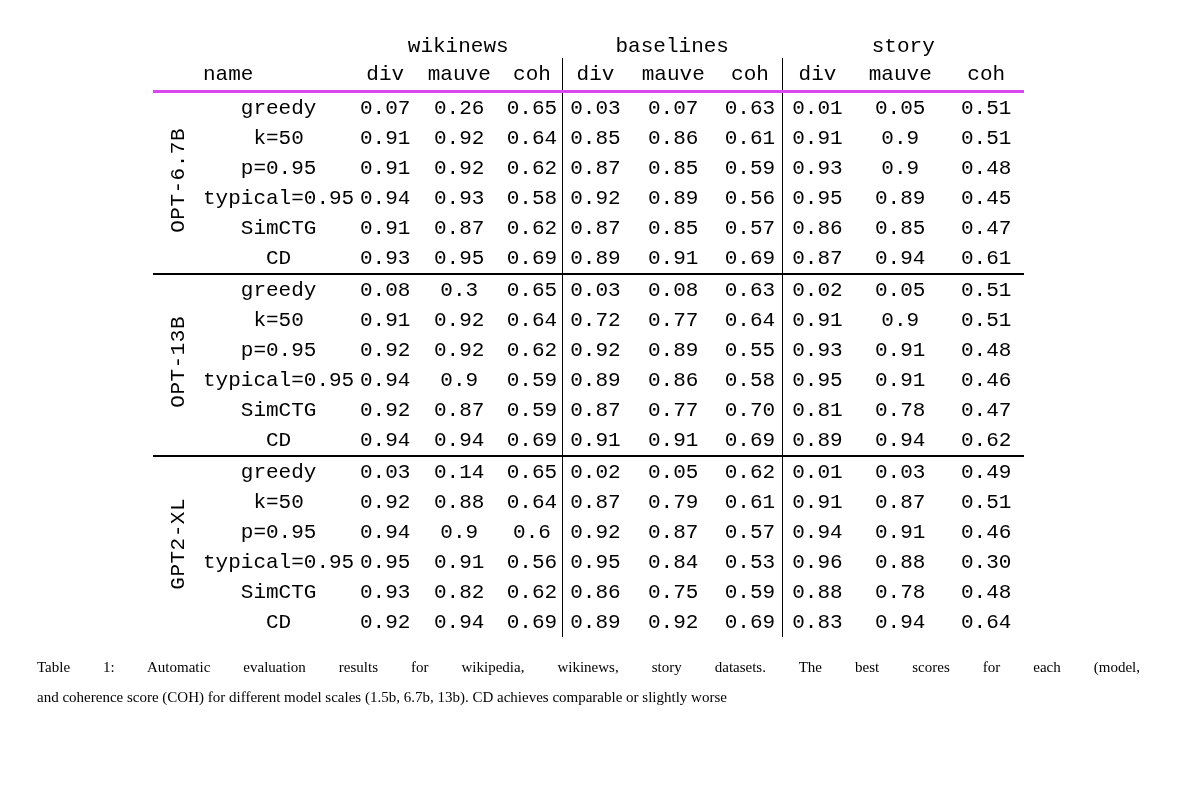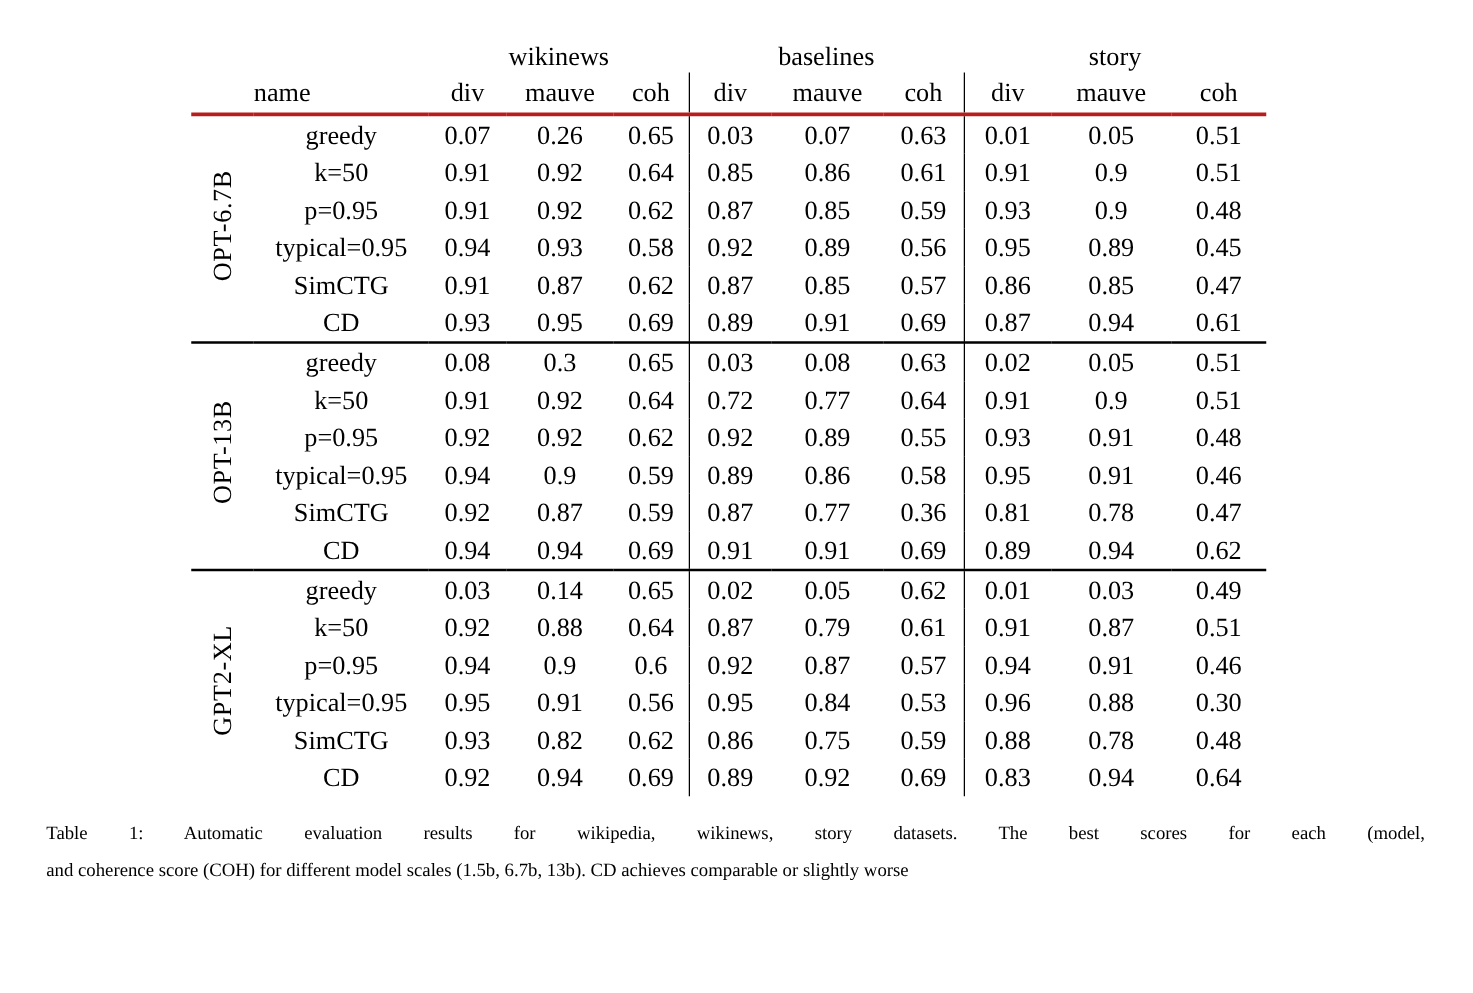--- a/index.html
+++ b/index.html
@@ -16,37 +16,38 @@
     background: #ffffff;
     overflow: hidden;
   }
   .figure {
     padding-top: 30px;
   }
   table.results {
     border-collapse: collapse;
     margin-left: 153px;
     table-layout: fixed;
+    font-family: Liberation Mono, monospace;
   }
   table.results th, table.results td {
     padding: 0;
     font-weight: normal;
     font-size: 21px;
     white-space: nowrap;
   }
   tr.group-row th {
     height: 28px;
     text-align: center;
     vertical-align: bottom;
   }
   tr.col-row th {
     height: 32px;
     text-align: center;
     vertical-align: middle;
-    border-bottom: 3px solid #b91c1c;
+    border-bottom: 3px solid #d946ef;
   }
   tr.col-row th.name-col { text-align: left; }
   tbody.section td {
     height: 30px;
     text-align: center;
     vertical-align: middle;
   }
   tbody.section { border-bottom: 2px solid #000; }
   tbody.section:last-child { border-bottom: none; }
   td.name-col { text-align: left; }
@@ -248,21 +249,21 @@
             <td>0.91</td>
             <td>0.46</td>
           </tr>
           <tr>
             <td class="name-col">SimCTG</td>
             <td>0.92</td>
             <td>0.87</td>
             <td>0.59</td>
             <td class="sep">0.87</td>
             <td>0.77</td>
-            <td>0.36</td>
+            <td>0.70</td>
             <td class="sep">0.81</td>
             <td>0.78</td>
             <td>0.47</td>
           </tr>
           <tr>
             <td class="name-col">CD</td>
             <td class="bold">0.94</td>
             <td class="bold">0.94</td>
             <td class="bold">0.69</td>
             <td class="sep">0.91</td>

